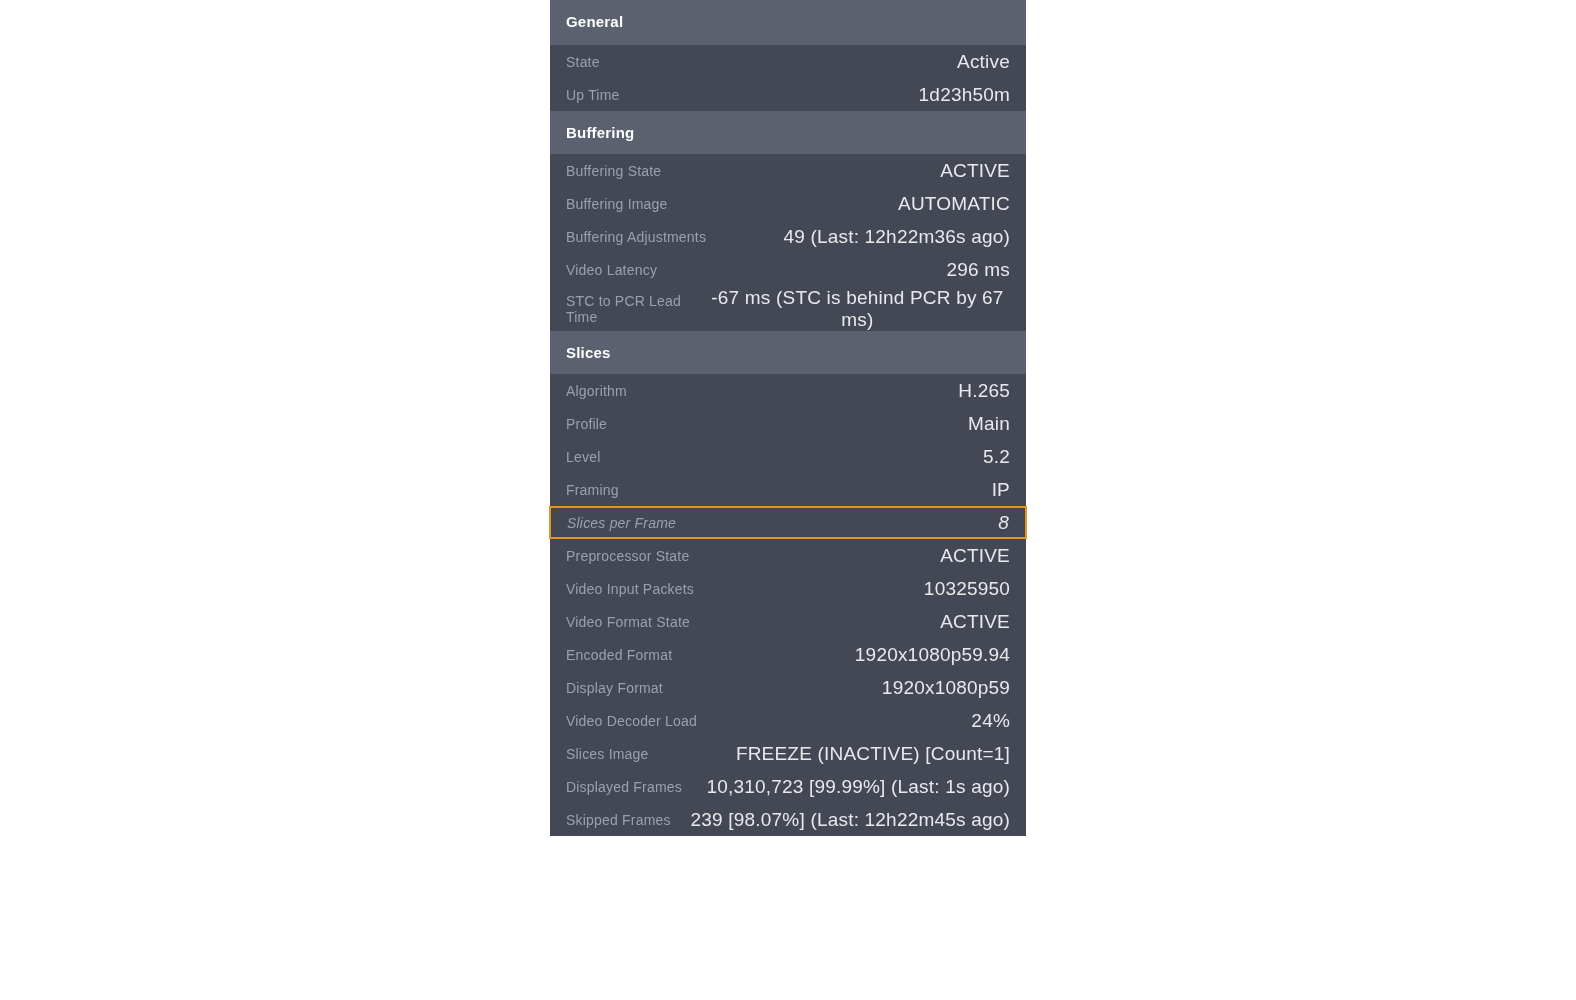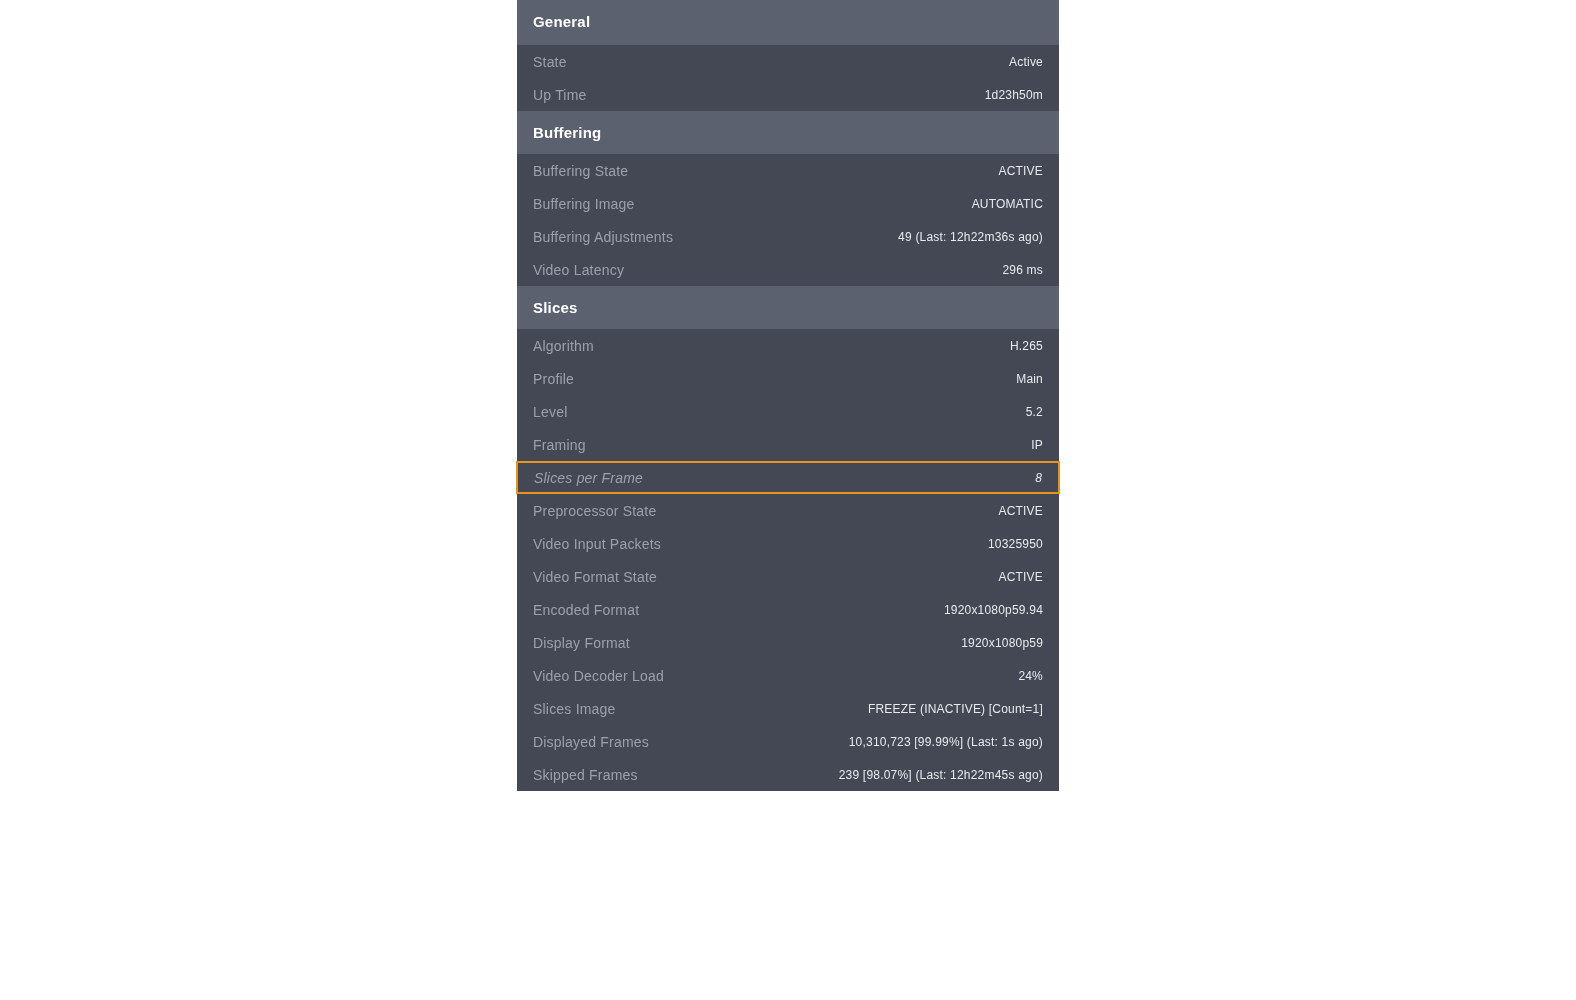--- a/index.html
+++ b/index.html
@@ -8,21 +8,21 @@
       box-sizing: border-box;
     }
     body {
       background: #ffffff;
       font-family: -apple-system, BlinkMacSystemFont, "Segoe UI", Arial, sans-serif;
       display: flex;
       justify-content: center;
       padding-top: 0;
     }
     .panel {
-      width: 542px;
+      width: 476px;
       margin-top: 0;
     }
     .section-header {
       background: #5b616e;
       color: #ffffff;
       font-weight: 600;
       font-size: 15px;
       padding: 13px 16px;
       letter-spacing: 0.2px;
     }
@@ -35,21 +35,21 @@
       min-height: 33px;
       border-top: 1px solid rgba(0,0,0,0);
     }
     .row-label {
       color: #9ba1ac;
       font-size: 14px;
       letter-spacing: 0.2px;
     }
     .row-value {
       color: #e7e9ec;
-      font-size: 12px;
+      font-size: 19px;
       text-align: center;
       letter-spacing: 0.2px;
     }
     .section-header.first {
       padding-top: 13px;
       padding-bottom: 15px;
     }
     .highlighted {
       border: 2px solid #e6941e;
       margin: 0 -1px;
@@ -90,20 +90,24 @@
     <span class="row-label">Buffering Image</span>
     <span class="row-value">AUTOMATIC</span>
   </div>
   <div class="row">
     <span class="row-label">Buffering Adjustments</span>
     <span class="row-value">49 (Last: 12h22m36s ago)</span>
   </div>
   <div class="row">
     <span class="row-label">Video Latency</span>
     <span class="row-value">296 ms</span>
+  </div>
+  <div class="row">
+    <span class="row-label">STC to PCR Lead Time</span>
+    <span class="row-value">-67 ms (STC is behind PCR by 67 ms)</span>
   </div>
 
   <div class="section-header">
     <span>Slices</span>
   </div>
   <div class="row">
     <span class="row-label">Algorithm</span>
     <span class="row-value">H.265</span>
   </div>
   <div class="row">

